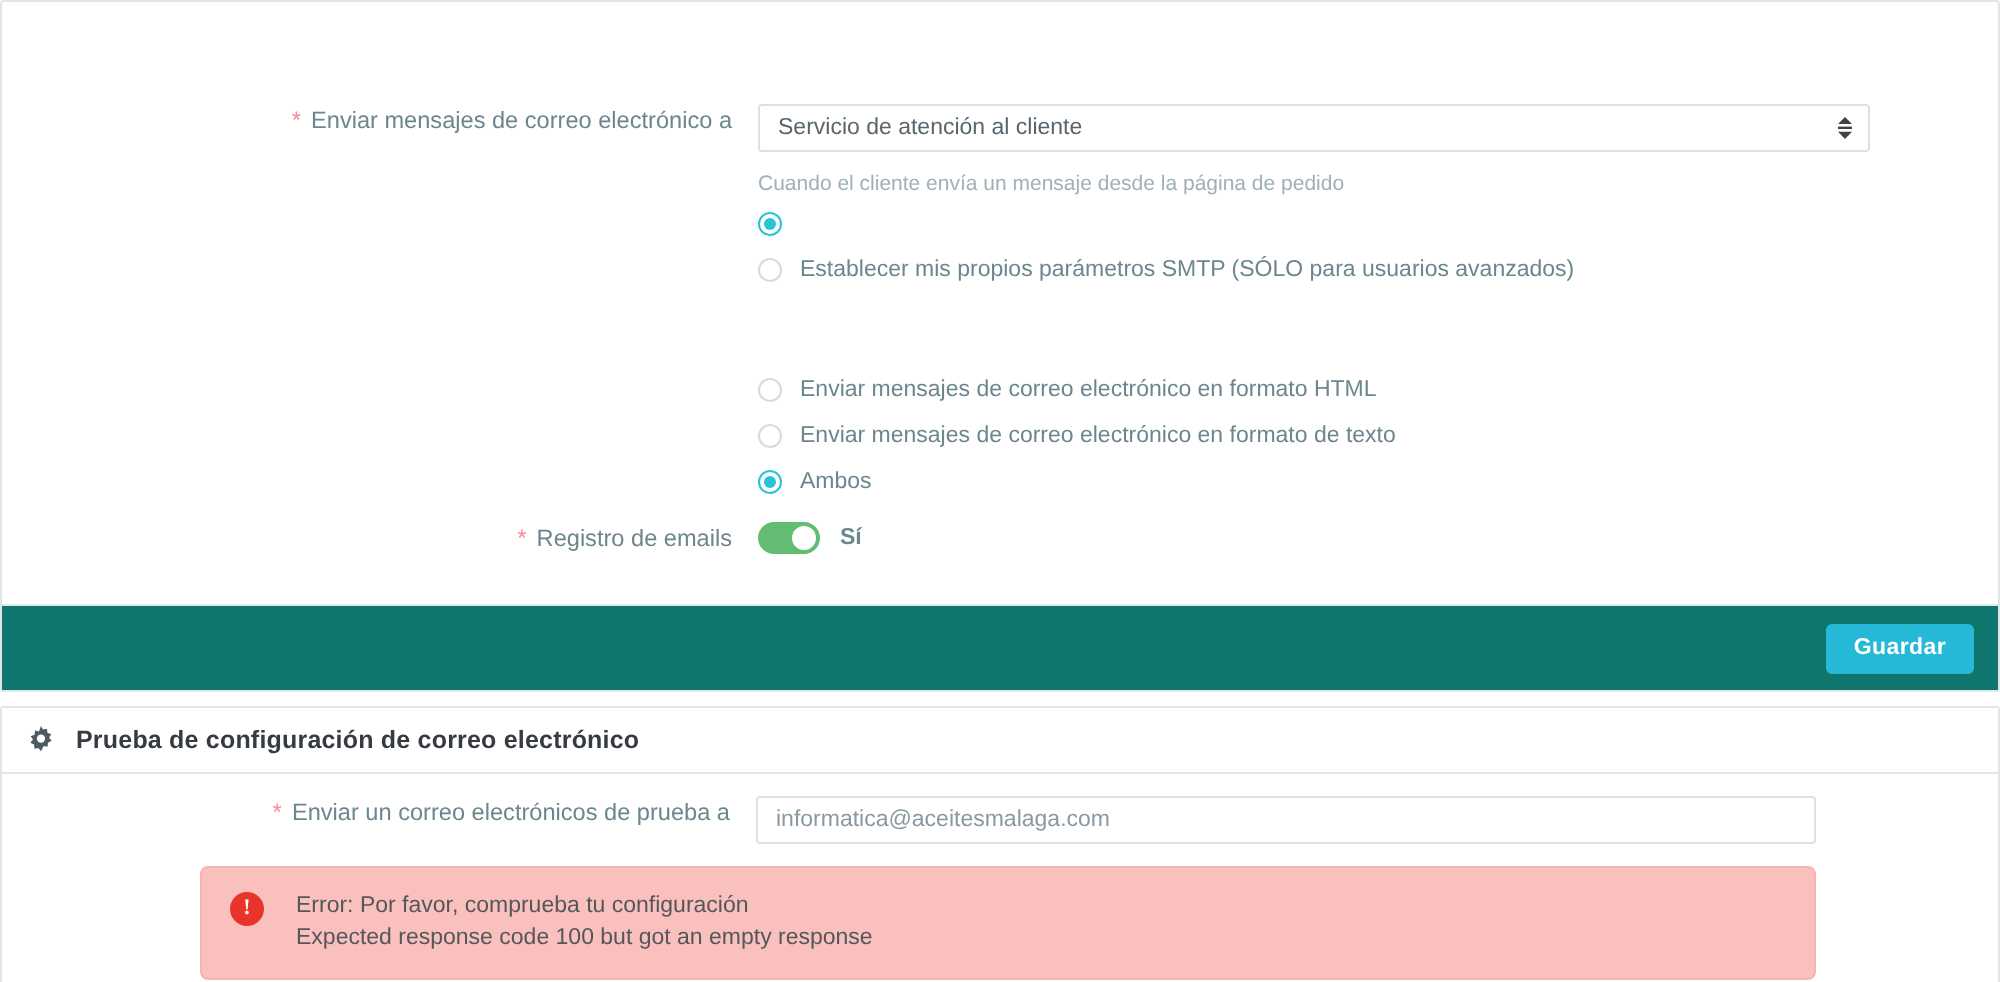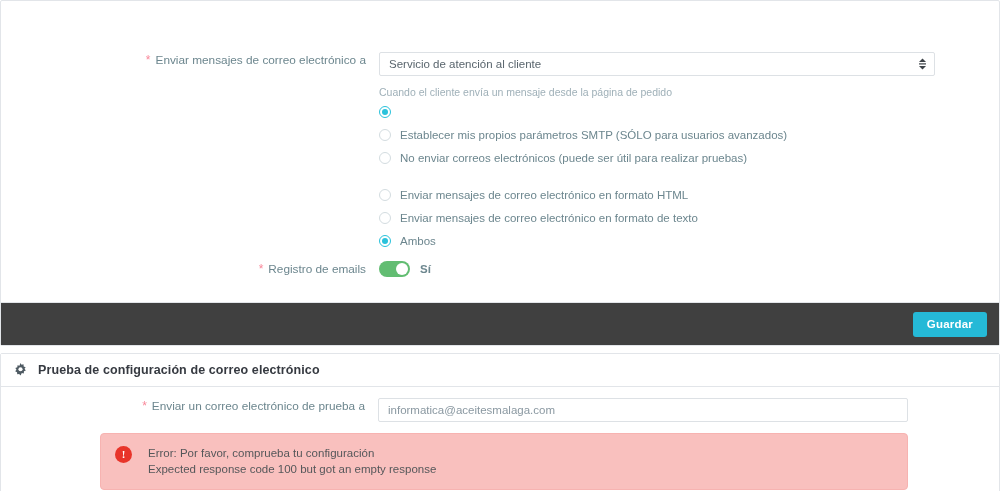--- a/index.html
+++ b/index.html
@@ -61,21 +61,21 @@
     padding: 0;
     background: #ffffff;
   }
 
   .panel-foot {
     position: absolute;
     left: 0;
     right: 0;
     bottom: 0;
     height: 42px;
-    background: #404040;
+    background: #0f766e;
     border-top: 1px solid #e2e5e9;
   }
 
   
   .form-row {
     display: flex;
     align-items: flex-start;
     position: absolute;
     left: 0;
     width: 1000px;
@@ -296,24 +296,20 @@
     </div>
 
     <div class="radio-group" style="top:99px; left:378px;">
       <div class="radio-item">
         <span class="radio on"></span>
       </div>
       <div class="radio-item">
         <span class="radio"></span>
         <span>Establecer mis propios parámetros SMTP (SÓLO para usuarios avanzados)</span>
       </div>
-      <div class="radio-item">
-        <span class="radio"></span>
-        <span>No enviar correos electrónicos (puede ser útil para realizar pruebas)</span>
-      </div>
     </div>
 
     <div class="radio-group" style="top:182px; left:378px;">
       <div class="radio-item">
         <span class="radio"></span>
         <span>Enviar mensajes de correo electrónico en formato HTML</span>
       </div>
       <div class="radio-item">
         <span class="radio"></span>
         <span>Enviar mensajes de correo electrónico en formato de texto</span>
@@ -353,21 +349,21 @@
       </svg>
     </span>
     <span class="panel-title">Prueba de configuración de correo electrónico</span>
   </div>
 
   <div class="panel-body"></div>
 </section>
 
 <div class="form-row" style="top:398px;">
   <div class="form-label">
-    <span class="req">*</span><span>Enviar un correo electrónico de prueba a</span>
+    <span class="req">*</span><span>Enviar un correo electrónicos de prueba a</span>
   </div>
   <div class="form-control-wrap">
     <input class="text-input" type="text" value="informatica@aceitesmalaga.com" style="">
   </div>
 </div>
 
 <div class="alert-danger">
   <span class="alert-icon">!</span>
   <div class="alert-body">
     <div>Error: Por favor, comprueba tu configuración</div>

